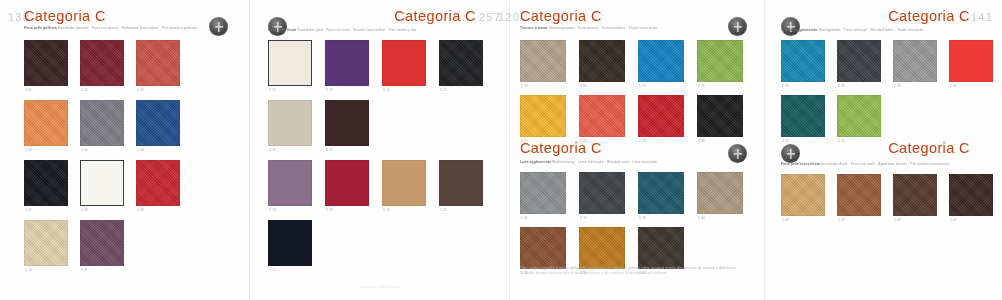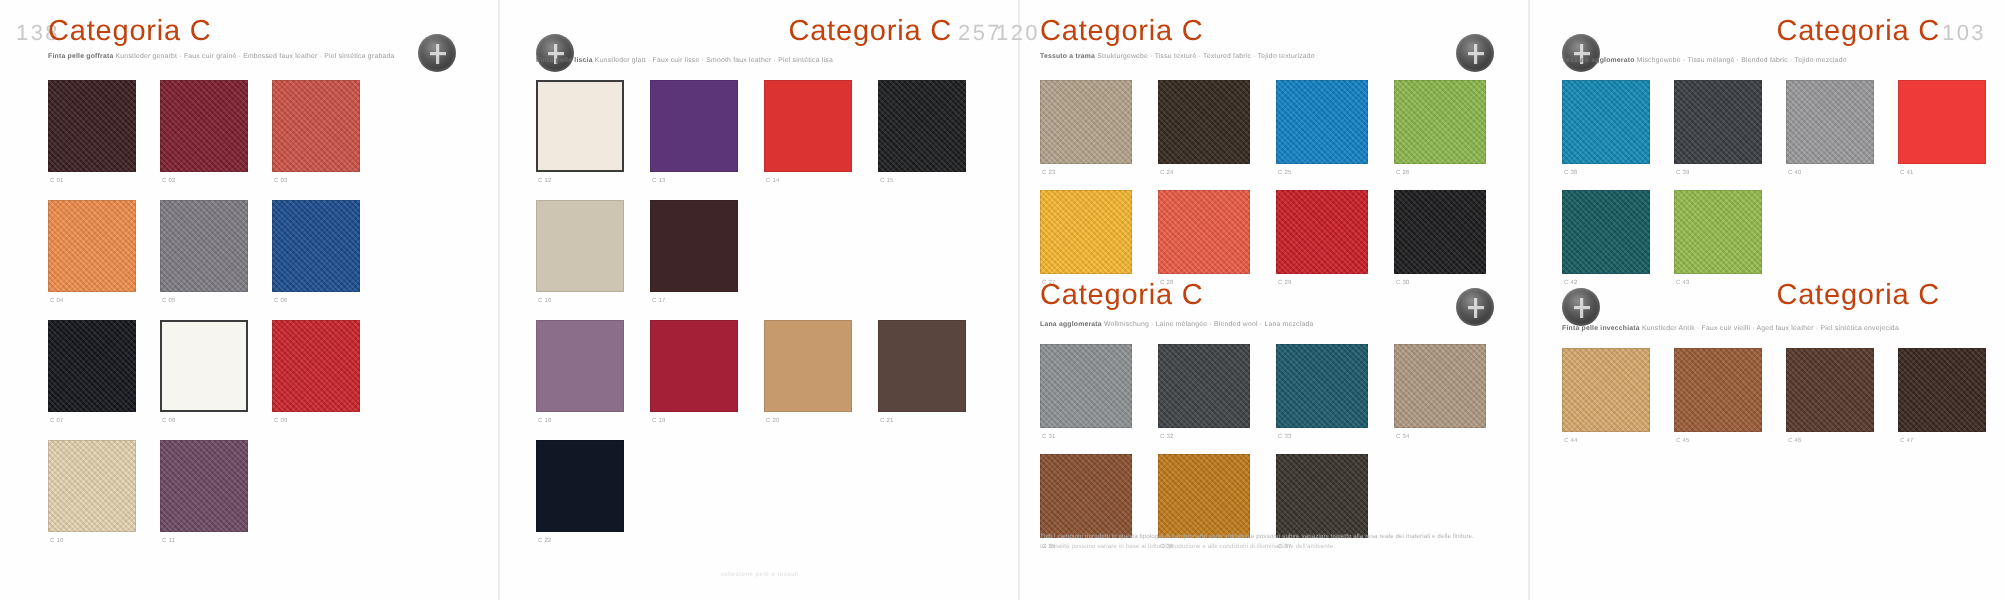--- a/index.html
+++ b/index.html
@@ -329,21 +329,21 @@
     </div>
 
     <div class="footer" style="top:266px;left:10px;right:10px;">
       <div>Tutti i campioni riprodotti in questa tipologia di campionario sono indicativi e possono subire variazioni rispetto alla resa reale dei materiali e delle finiture.</div>
       <div class="l2">Le tonalità possono variare in base al lotto di produzione e alle condizioni di illuminazione dell'ambiente.</div>
     </div>
   </div>
 
   <div class="page p4">
 
-    <div class="folio right">103</div>
+    <div class="folio right">141</div>
 
     <div class="sec" style="top:8px;">
       <div class="sec-head">
         <div class="emblem el" style="left:16px;"></div>
         <div class="title rt" style="right:32px;">Categoria C</div>
       </div>
       <div class="subtitle" style="left:16px;top:20px;">
         <b>Tessuto agglomerato</b>
         <span>Mischgewebe · Tissu mélangé · Blended fabric · Tejido mezclado</span>
       </div>

